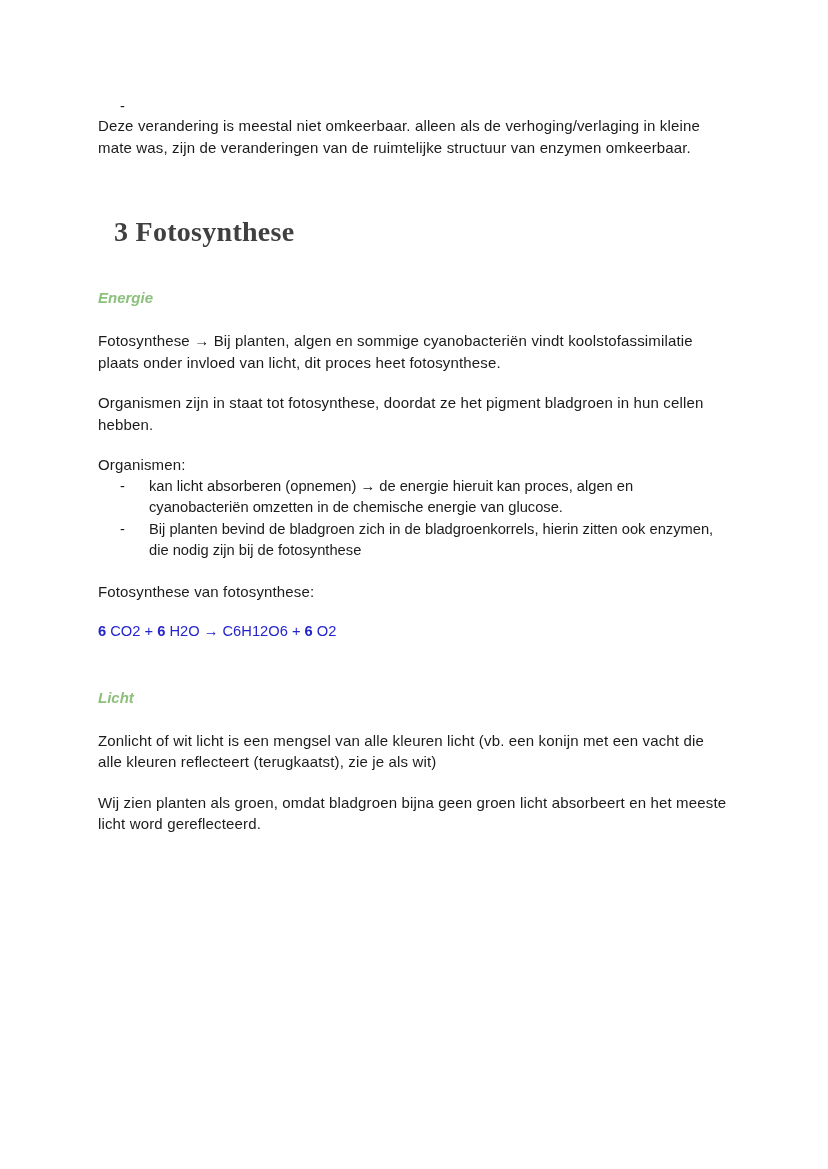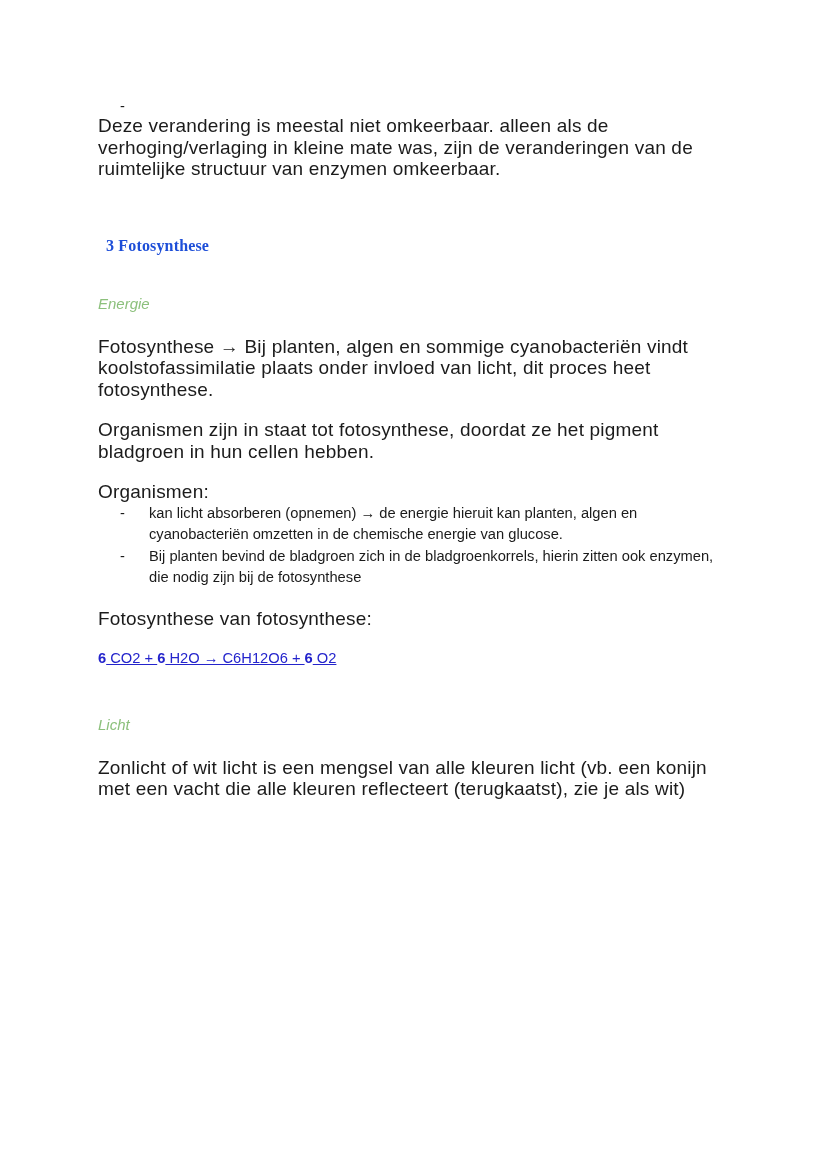--- a/index.html
+++ b/index.html
@@ -29,21 +29,21 @@
   .content {
     position: absolute;
     left: 98px;
     top: 96px;
     width: 634px;
   }
 
   
   .para {
     font-family: "Liberation Sans", sans-serif;
-    font-size: 19px;
+    font-size: 15px;
     line-height: 21.5px;
     color: #1b1b1b;
     margin: 0 0 19px 0;
     letter-spacing: 0.01em;
   }
   .para.tight {
     margin-bottom: 0;
   }
 
   
@@ -66,33 +66,33 @@
     left: 22px;
     top: 0;
     color: #1b1b1b;
     font-size: 14.7px;
     line-height: 21.5px;
   }
 
   
   .h-section {
     font-family: "Liberation Serif", serif;
-    font-size: 16px;
+    font-size: 28px;
     font-weight: 700;
-    color: #1d4ed8;
-    margin: 8px;
+    color: #404040;
+    margin: 16px;
     padding: 0;
     line-height: 26px;
     letter-spacing: 0.01em;
   }
   .h-sub {
     font-family: "Liberation Sans", sans-serif;
     font-size: 15px;
     font-style: italic;
-    font-weight: 400;
+    font-weight: 700;
     color: #8cc07c;
     margin: 0;
     padding: 0;
     line-height: 21px;
   }
 
   
   .gap-before-h1 { height: 26px; }
   .gap-after-h1  { height: 26px; }
   .gap-before-sub { height: 25px; }
@@ -105,21 +105,20 @@
     line-height: 21.5px;
     color: #2424cc;
     margin: 0 0 19px 0;
   }
   .equation b {
     font-weight: 700;
     color: #2424cc;
   }
   .equation .plain {
     font-weight: 400;
-    text-decoration: underline;
   }
 </style>
 </head>
 <body>
 
 <div class="page">
   <div class="content">
 
     <ul class="bullets">
       <li>
@@ -137,36 +136,37 @@
     <div class="gap-after-sub"></div>
 
     <p class="para">Fotosynthese → Bij planten, algen en sommige cyanobacteriën vindt koolstofassimilatie plaats onder invloed van licht, dit proces heet fotosynthese.</p>
 
     <p class="para">Organismen zijn in staat tot fotosynthese, doordat ze het pigment bladgroen in hun cellen hebben.</p>
 
     <p class="para tight">Organismen:</p>
     <ul class="bullets">
       <li>
         <span class="dash">-</span>
-        <span>kan licht absorberen (opnemen) → de energie hieruit kan planten, algen en cyanobacteriën omzetten in de chemische energie van glucose.</span>
+        <span>kan licht absorberen (opnemen) → de energie hieruit kan proces, algen en cyanobacteriën omzetten in de chemische energie van glucose.</span>
       </li>
       <li>
         <span class="dash">-</span>
         <span>Bij planten bevind de bladgroen zich in de bladgroenkorrels, hierin zitten ook enzymen, die nodig zijn bij de fotosynthese</span>
       </li>
     </ul>
 
     <p class="para">Fotosynthese van fotosynthese:</p>
 
 
     <p class="equation">
       <b>6</b><span class="plain"> CO2 + </span><b>6</b><span class="plain"> H2O → C6H12O6 + </span><b>6</b><span class="plain"> O2</span>
     </p>
 
     <div class="gap-before-sub"></div>
     <h2 class="h-sub">Licht</h2>
     <div class="gap-after-sub"></div>
 
     <p class="para">Zonlicht of wit licht is een mengsel van alle kleuren licht (vb. een konijn met een vacht die alle kleuren reflecteert (terugkaatst), zie je als wit)</p>
 
+    <p class="para">Wij zien planten als groen, omdat bladgroen bijna geen groen licht absorbeert en het meeste licht word gereflecteerd.</p>
 
   </div>
 </div>
 
 </body></html>

